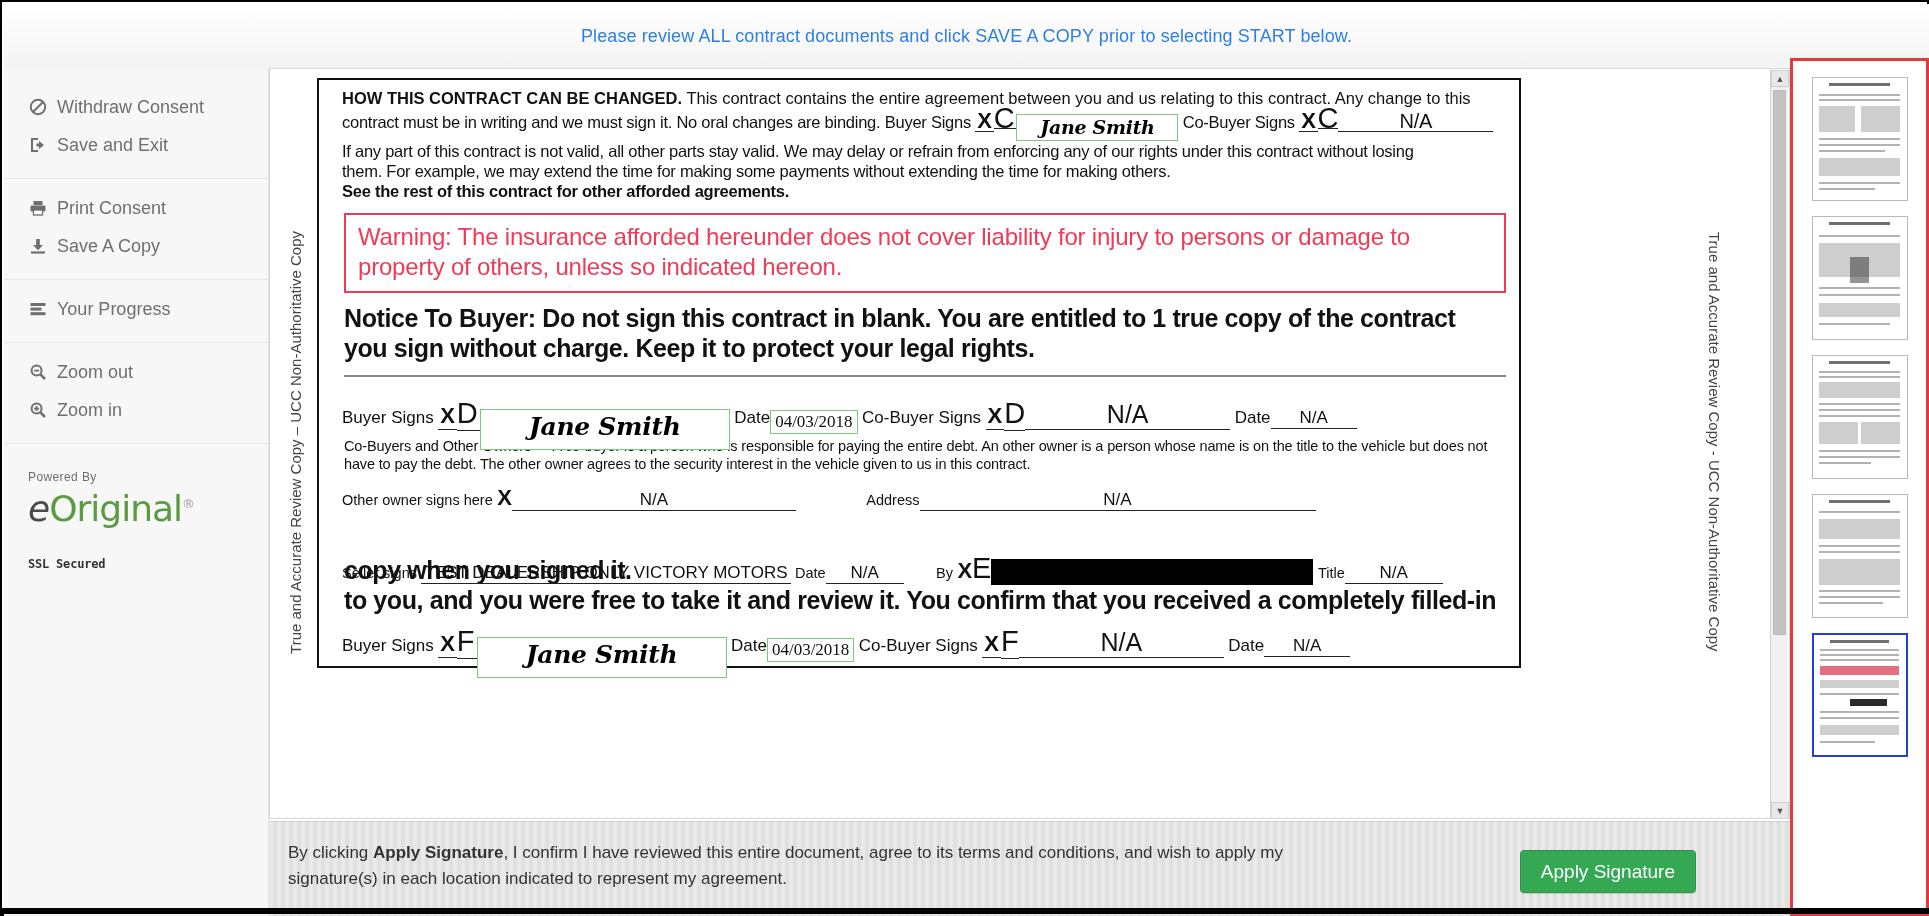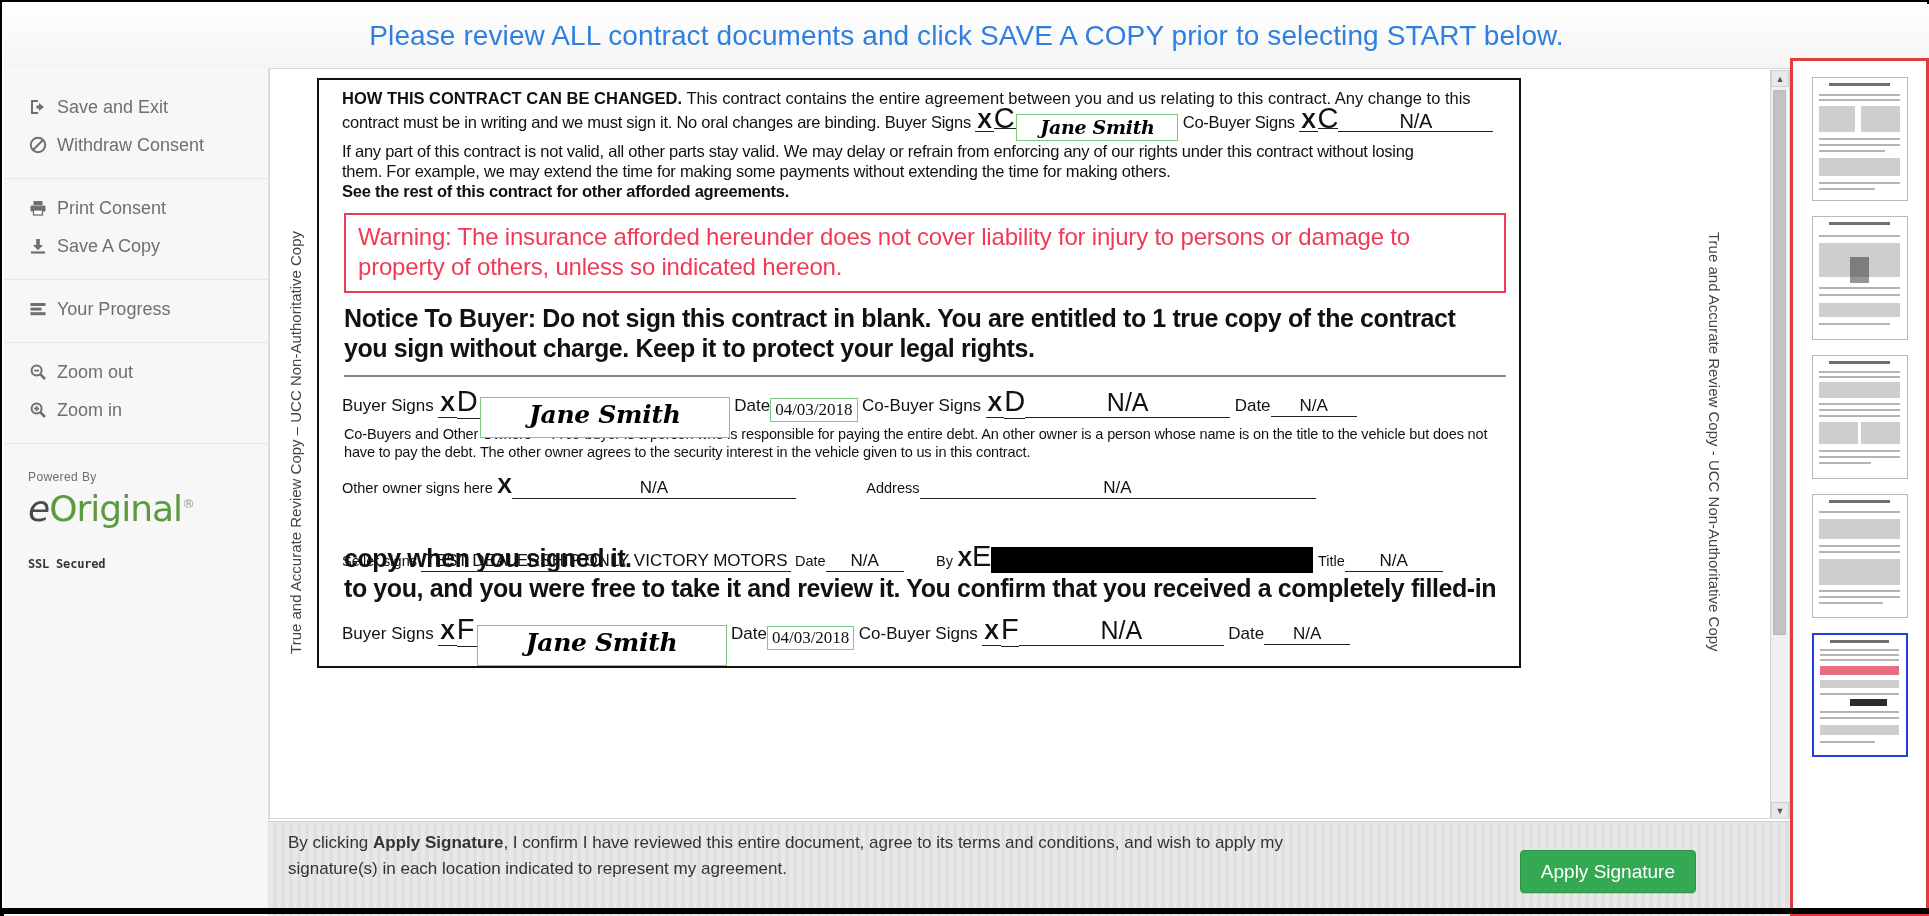--- a/index.html
+++ b/index.html
@@ -12,21 +12,21 @@
   #app{position:relative;width:1929px;height:916px;box-sizing:border-box;border:2px solid #000;background:#fff;}
 
   
   .banner{
     position:absolute;left:2px;top:2px;width:1925px;height:64px;
     background:linear-gradient(#ffffff,#f4f4f4);
     border-bottom:1px solid #d7d7d7;
     display:flex;align-items:center;justify-content:center;
   }
   .banner-text{
-    color:#2f7fe0;font-size:28px;letter-spacing:.1px;white-space:nowrap;
+    color:#2f7fe0;font-size:18px;letter-spacing:.1px;white-space:nowrap;
   }
 
   
   .sidebar{
     position:absolute;left:2px;top:66px;width:265px;height:848px;
     background:#f7f7f7;border-right:1px solid #e2e2e2;box-sizing:border-box;
     padding-top:10px;
   }
   .menu-group{border-bottom:1px solid #e7e7e7;padding:10px 0 14px 0;}
   .menu-group:last-of-type{border-bottom:none;}
@@ -135,21 +135,21 @@
     padding:0 4px;vertical-align:-4px;
   }
 
   
   .footer{
     position:absolute;left:0;top:753px;width:1521px;height:95px;
     background:repeating-linear-gradient(90deg,#e9e9e9 0 4px,#e0e0e0 4px 8px);
     border-top:1px solid #cfcfcf;box-sizing:border-box;
   }
   .footer-text{
-    position:absolute;left:19px;top:8px;width:1030px;
+    position:absolute;left:19px;top:18px;width:1030px;
     font-size:17px;line-height:26px;color:#333;
   }
   .footer-text b{font-weight:bold;}
   .apply-btn{
     position:absolute;right:94px;top:28px;
     background:#35a853;color:#fff;border:1px solid #2d9449;border-radius:4px;
     font-size:19px;padding:11px 20px;cursor:pointer;line-height:1;
     box-shadow:0 1px 0 rgba(0,0,0,.12);
   }
 
@@ -183,34 +183,34 @@
   <div class="banner">
     <div class="banner-text">Please review ALL contract documents and click SAVE A COPY prior to selecting START below.</div>
   </div>
 
   <div class="sidebar">
 
     <div class="menu-group">
       <div class="menu-item">
         <span class="ico">
           <svg width="18" height="18" viewBox="0 0 18 18">
+              <circle cx="9" cy="9" r="7.2" fill="none" stroke="#6f6f6f" stroke-width="2"></circle>
+              <line x1="4" y1="14" x2="14" y2="4" stroke="#6f6f6f" stroke-width="2"></line>
+            </svg>
+        </span>
+        <span>Withdraw Consent</span>
+      </div>
+      <div class="menu-item">
+        <span class="ico">
+          <svg width="18" height="18" viewBox="0 0 18 18">
               <path d="M2 2h7v2H4v10h5v2H2z" fill="#6f6f6f"></path>
               <path d="M10 5l5 4-5 4v-2.6H7.5v-2.8H10z" fill="#6f6f6f"></path>
             </svg>
         </span>
         <span>Save and Exit</span>
-      </div>
-      <div class="menu-item">
-        <span class="ico">
-          <svg width="18" height="18" viewBox="0 0 18 18">
-              <circle cx="9" cy="9" r="7.2" fill="none" stroke="#6f6f6f" stroke-width="2"></circle>
-              <line x1="4" y1="14" x2="14" y2="4" stroke="#6f6f6f" stroke-width="2"></line>
-            </svg>
-        </span>
-        <span>Withdraw Consent</span>
       </div>
     </div>
 
     <div class="menu-group">
       <div class="menu-item">
         <span class="ico">
           <svg width="18" height="18" viewBox="0 0 18 18">
               <rect x="4.5" y="2" width="9" height="4" fill="#6f6f6f"></rect>
               <rect x="1.5" y="6.5" width="15" height="6" rx="1.2" fill="#6f6f6f"></rect>
               <rect x="4.5" y="11" width="9" height="5" fill="#fff" stroke="#6f6f6f" stroke-width="1.3"></rect>
@@ -308,21 +308,21 @@
             <span>Warning: The insurance afforded hereunder does not cover liability for injury to persons or damage to property of others, unless so indicated hereon.</span>
           </div>
 
           <div class="notice">
             <div>Notice To Buyer: Do not sign this contract in blank. You are entitled to 1 true copy of the contract</div>
             <div>you sign without charge. Keep it to protect your legal rights.</div>
           </div>
 
           <hr class="hr-thick">
 
-          <div class="row" style="white-space:nowrap;margin-top:8px;">
+          <div class="row" style="white-space:nowrap;margin-top:20px;">
             <span class="lbl">Buyer Signs</span>
             <span class="bigx ul" style="padding:0 2px;">X</span><span class="ul" style="font-size:29px;padding-right:2px;">D</span><span class="sig-inline" style="min-width:228px;height:39px;line-height:39px;vertical-align:-12px;"><span class="sig-script" style="font-size:25px;">Jane Smith</span></span>
             <span class="lbl">Date</span><span class="datebox"><span>04/03/2018</span></span>
             <span class="lbl">Co-Buyer Signs</span>
             <span class="bigx ul" style="padding:0 2px;">X</span><span class="ul" style="font-size:29px;">D</span><span class="ul" style="width:205px;text-align:center;font-size:25px;">N/A</span>
             <span class="lbl">Date</span><span class="ul" style="width:86px;text-align:center;font-size:17px;">N/A</span>
           </div>
 
           <div class="small-p">Co-Buyers and Other Owners — A co-buyer is a person who is responsible for paying the entire debt. An other owner is a person whose name is on the title to the vehicle but does not have to pay the debt. The other owner agrees to the security interest in the vehicle given to us in this contract.</div>
 

